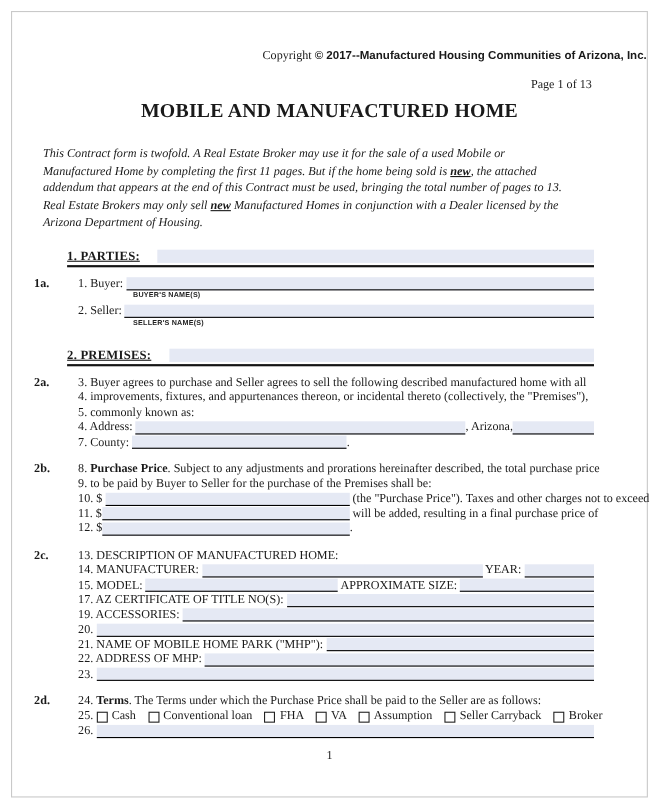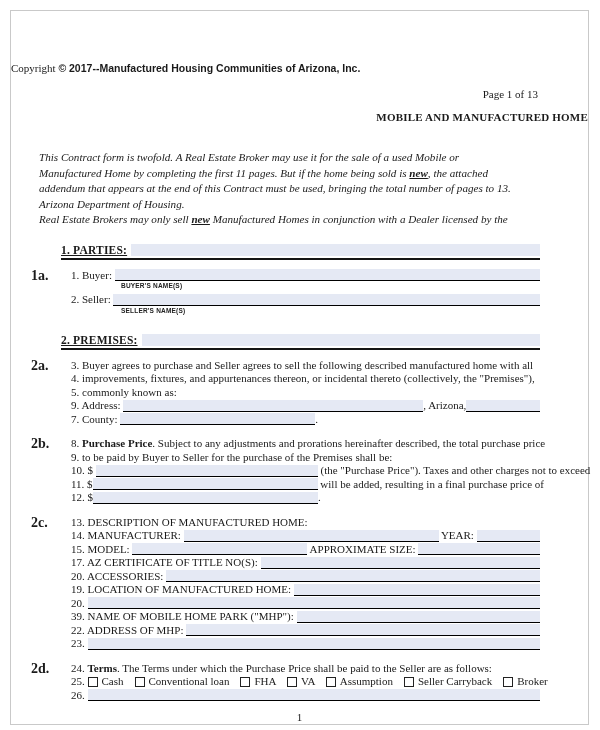--- a/index.html
+++ b/index.html
@@ -4,35 +4,35 @@
 <style>
   html,body{margin:0;padding:0;}
   body{
     width:600px;height:730px;background:#ffffff;position:relative;
     font-family:"Liberation Serif",serif;color:#1a1a1a;overflow:hidden;
   }
   .page{
     position:absolute;left:10px;top:10px;width:579px;height:715px;
     border:1px solid #c9c9c9;box-sizing:border-box;background:#fff;
   }
-  .copyright{text-align:left;margin-top:51px;font-size:11px;white-space:pre;}
+  .copyright{text-align:right;margin-top:34px;font-size:11px;white-space:pre;}
   .copyright .rest{font-family:"Liberation Sans",sans-serif;font-weight:bold;font-size:10.5px;}
   .pageline{text-align:right;padding-right:50px;font-size:11px;margin-top:14px;}
-  .title{text-align:right;margin-top:9px;font-weight:bold;font-size:11px;line-height:17px;letter-spacing:.2px;}
+  .title{text-align:center;margin-top:9px;font-weight:bold;font-size:18px;line-height:17px;letter-spacing:.2px;}
   .intro{margin:24px 20px 0 28px;font-size:11.1px;font-style:italic;line-height:15.6px;}
   .iline{white-space:pre;}
   .b{font-weight:bold;}
   .u{text-decoration:underline;}
   .shead{display:flex;align-items:center;margin:14px 48px 0 50px;border-bottom:2px solid #151515;
          font-weight:bold;font-size:11.5px;height:16px;}
-  .shead-t{white-space:pre;padding-right:4px;letter-spacing:.2px;text-decoration:underline;}
+  .shead-t{white-space:pre;padding-right:16px;letter-spacing:.2px;text-decoration:underline;}
   .hband{flex:1;background:#e5e9f4;height:12px;}
   .group{display:flex;margin:11px 48px 0 20px;}
   .group.first{margin-top:9px;}
-  .glabel{width:40px;font-weight:bold;font-size:14px;line-height:13.5px;}
+  .glabel{width:40px;font-weight:bold;font-size:11px;line-height:13.5px;}
   .glines{flex:1;min-width:0;}
   .fline{display:flex;align-items:center;line-height:13.5px;font-size:11px;}
   .t{white-space:pre;}
   .blank{display:inline-block;height:11px;background:#e5e9f4;border-bottom:1px solid #000;
          align-self:flex-end;margin-bottom:1px;flex:0 0 auto;}
   .blank.fill{flex:1 1 auto;}
   .sub{font-family:"Liberation Sans",sans-serif;font-weight:bold;font-size:6.5px;
        letter-spacing:.2px;margin:0 0 3px 50px;line-height:8px;color:#222;}
   .cbx{width:8px;height:8px;border:1px solid #222;display:inline-block;align-self:center;
        margin:0 4px 0 0;flex:0 0 auto;background:#fff;}
@@ -47,22 +47,22 @@
   <div class="pageline">Page 1 of 13</div>
 
   <div class="title">
     <div>MOBILE AND MANUFACTURED HOME</div>
   </div>
 
   <div class="intro">
       <div class="iline"><span class="t">This Contract form is twofold. A Real Estate Broker may use it for the sale of a used Mobile or</span></div>
       <div class="iline"><span class="t">Manufactured Home by completing the first 11 pages. But if the home being sold is </span><span class="t b u">new</span><span class="t">, the attached</span></div>
       <div class="iline"><span class="t">addendum that appears at the end of this Contract must be used, bringing the total number of pages to 13.</span></div>
+      <div class="iline"><span class="t">Real Estate Brokers may only sell </span><span class="t b u">new</span><span class="t"> Manufactured Homes in conjunction with a Dealer licensed by the</span></div>
       <div class="iline"><span class="t">Arizona Department of Housing.</span></div>
-      <div class="iline"><span class="t">Real Estate Brokers may only sell </span><span class="t b u">new</span><span class="t"> Manufactured Homes in conjunction with a Dealer licensed by the</span></div>
     </div>
 
   <div id="form-body">
       <div class="shead">
         <span class="shead-t">1. PARTIES:</span>
         <span class="hband"></span>
       </div>
       <div class="group first">
         <div class="glabel">1a.</div>
         <div class="glines">
@@ -88,21 +88,21 @@
           <div class="fline">
             <span class="t">3. Buyer agrees to purchase and Seller agrees to sell the following described manufactured home with all</span>
           </div>
           <div class="fline">
             <span class="t">4. improvements, fixtures, and appurtenances thereon, or incidental thereto (collectively, the "Premises"),</span>
           </div>
           <div class="fline">
             <span class="t">5. commonly known as:</span>
           </div>
           <div class="fline">
-            <span class="t">9. Address: </span>
+            <span class="t">4. Address: </span>
             <span class="blank" style="width: 300px;"></span>
             <span class="t">, Arizona,</span>
             <span class="blank fill"></span>
           </div>
           <div class="fline">
             <span class="t">7. County: </span>
             <span class="blank" style="width: 195px;"></span>
             <span class="t">.</span>
           </div>
         </div>
@@ -151,33 +151,29 @@
             <span class="t">15. MODEL: </span>
             <span class="blank" style="width: 175px;"></span>
             <span class="t"> APPROXIMATE SIZE: </span>
             <span class="blank fill"></span>
           </div>
           <div class="fline">
             <span class="t">17. AZ CERTIFICATE OF TITLE NO(S): </span>
             <span class="blank fill"></span>
           </div>
           <div class="fline">
-            <span class="t">20. ACCESSORIES: </span>
-            <span class="blank fill"></span>
-          </div>
-          <div class="fline">
-            <span class="t">19. LOCATION OF MANUFACTURED HOME: </span>
+            <span class="t">19. ACCESSORIES: </span>
             <span class="blank fill"></span>
           </div>
           <div class="fline">
             <span class="t">20. </span>
             <span class="blank fill"></span>
           </div>
           <div class="fline">
-            <span class="t">39. NAME OF MOBILE HOME PARK ("MHP"): </span>
+            <span class="t">21. NAME OF MOBILE HOME PARK ("MHP"): </span>
             <span class="blank fill"></span>
           </div>
           <div class="fline">
             <span class="t">22. ADDRESS OF MHP: </span>
             <span class="blank fill"></span>
           </div>
           <div class="fline">
             <span class="t">23. </span>
             <span class="blank fill"></span>
           </div>

